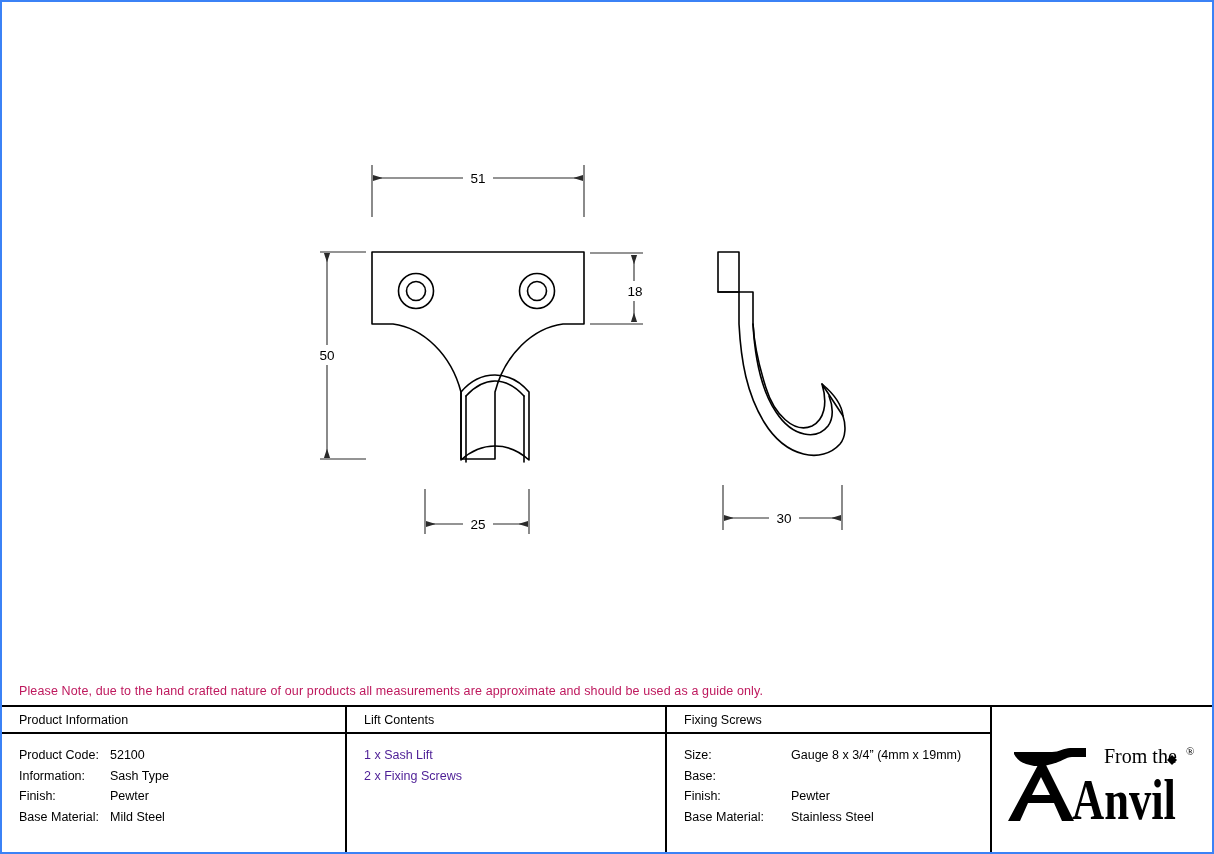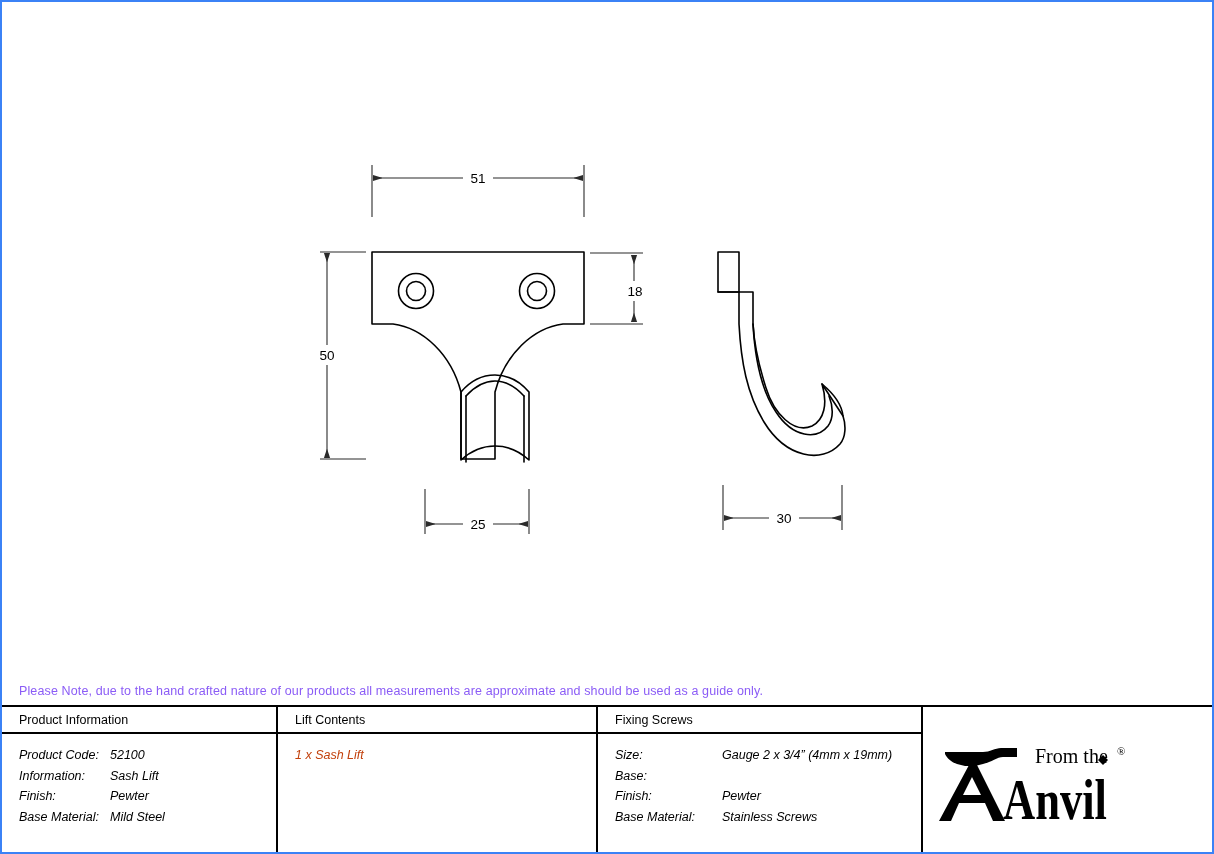--- a/index.html
+++ b/index.html
@@ -46,67 +46,66 @@
     width: 1210px;
     height: 31px;
     border-bottom: 2px solid #000;
     box-sizing: border-box;
     display: flex;
     align-items: center;
   }
   .note-text {
     padding-left: 17px;
     font-size: 12.5px;
-    color: #8b5cf6;
+    color: #be185d;
     letter-spacing: 0.01em;
   }
   .cols {
     position: absolute;
     left: 0;
     top: 31px;
     width: 1210px;
     height: 145px;
     display: flex;
   }
   .col {
     position: relative;
     box-sizing: border-box;
     border-right: 2px solid #000;
     height: 145px;
   }
-  .col.c1 { width: 276px; }
+  .col.c1 { width: 345px; }
   .col.c2 { width: 320px; }
   .col.c3 { width: 325px; }
   .col.c4 { width: 212px; border-right: none; }
   .col-head {
     height: 27px;
     border-bottom: 2px solid #000;
     box-sizing: border-box;
     display: flex;
     align-items: center;
     padding-left: 17px;
     font-size: 12.5px;
     color: #000;
   }
   .col-body {
     padding: 11px 0 0 17px;
-    font-style: italic;
   }
   .kv {
     display: flex;
     font-size: 12.5px;
     line-height: 20.6px;
     color: #000;
   }
   .kv .k { width: 91px; flex: 0 0 91px; }
   .kv .v { flex: 1 1 auto; }
   .plain-line {
     font-size: 12.5px;
     line-height: 20.6px;
-    color: #c2410c;
+    color: #4c1d95;
   }
   .c3 .kv .k { width: 107px; flex: 0 0 107px; }
 
   
   #logo-wrap {
     position: absolute;
     left: 0;
     top: 0;
     width: 212px;
     height: 145px;
@@ -262,57 +261,58 @@
 
       <div class="col c1">
         <div class="col-head">Product Information</div>
         <div class="col-body">
           <div class="kv">
             <span class="k">Product Code:</span>
             <span class="v">52100</span>
           </div>
           <div class="kv">
             <span class="k">Information:</span>
-            <span class="v">Sash Lift</span>
+            <span class="v">Sash Type</span>
           </div>
           <div class="kv">
             <span class="k">Finish:</span>
             <span class="v">Pewter</span>
           </div>
           <div class="kv">
             <span class="k">Base Material:</span>
             <span class="v">Mild Steel</span>
           </div>
         </div>
       </div>
 
       <div class="col c2">
         <div class="col-head">Lift Contents</div>
         <div class="col-body">
           <div class="plain-line">1 x Sash Lift</div>
+          <div class="plain-line">2 x Fixing Screws</div>
         </div>
       </div>
 
       <div class="col c3">
         <div class="col-head">Fixing Screws</div>
         <div class="col-body">
           <div class="kv">
             <span class="k">Size:</span>
-            <span class="v">Gauge 2 x 3/4” (4mm x 19mm)</span>
+            <span class="v">Gauge 8 x 3/4” (4mm x 19mm)</span>
           </div>
           <div class="kv">
             <span class="k">Base:</span>
           </div>
           <div class="kv">
             <span class="k">Finish:</span>
             <span class="v">Pewter</span>
           </div>
           <div class="kv">
             <span class="k">Base Material:</span>
-            <span class="v">Stainless Screws</span>
+            <span class="v">Stainless Steel</span>
           </div>
         </div>
       </div>
 
       <div class="col c4">
         <div id="logo-wrap">
           <svg id="logo-svg" width="196" height="90" viewBox="0 0 196 90" xmlns="http://www.w3.org/2000/svg">
 
             <path d="M 14 17
                      L 52 17

